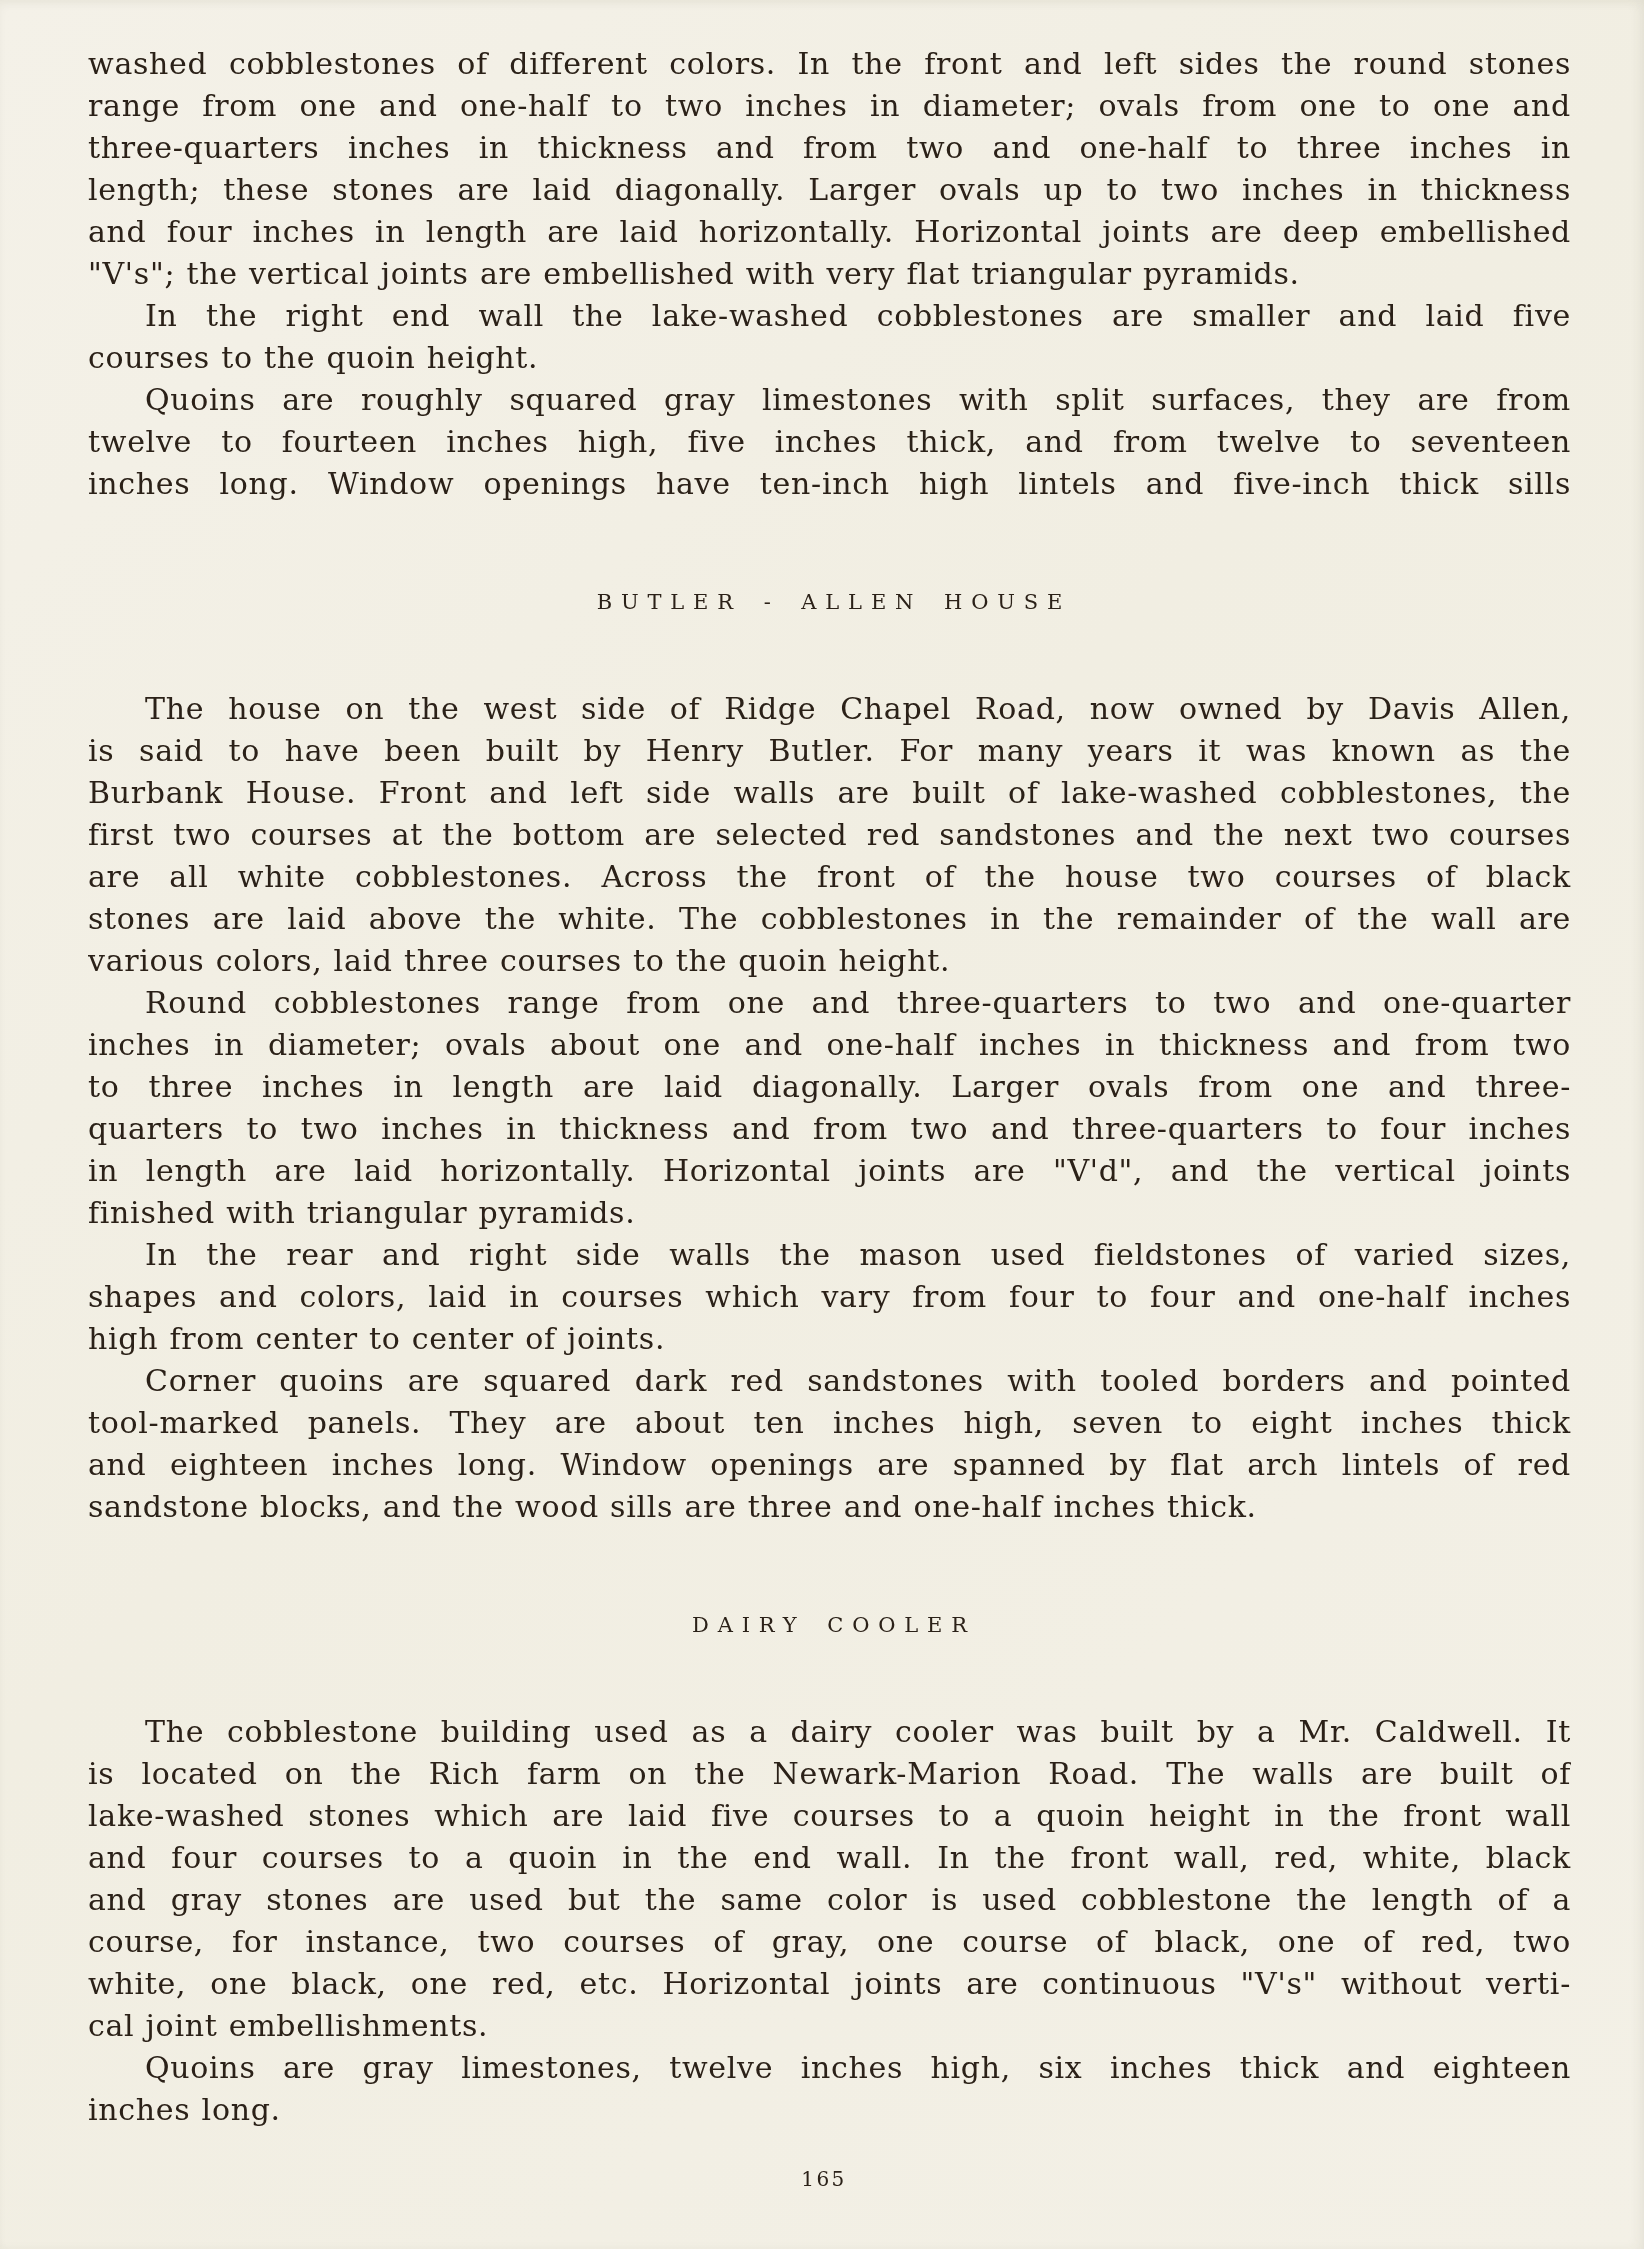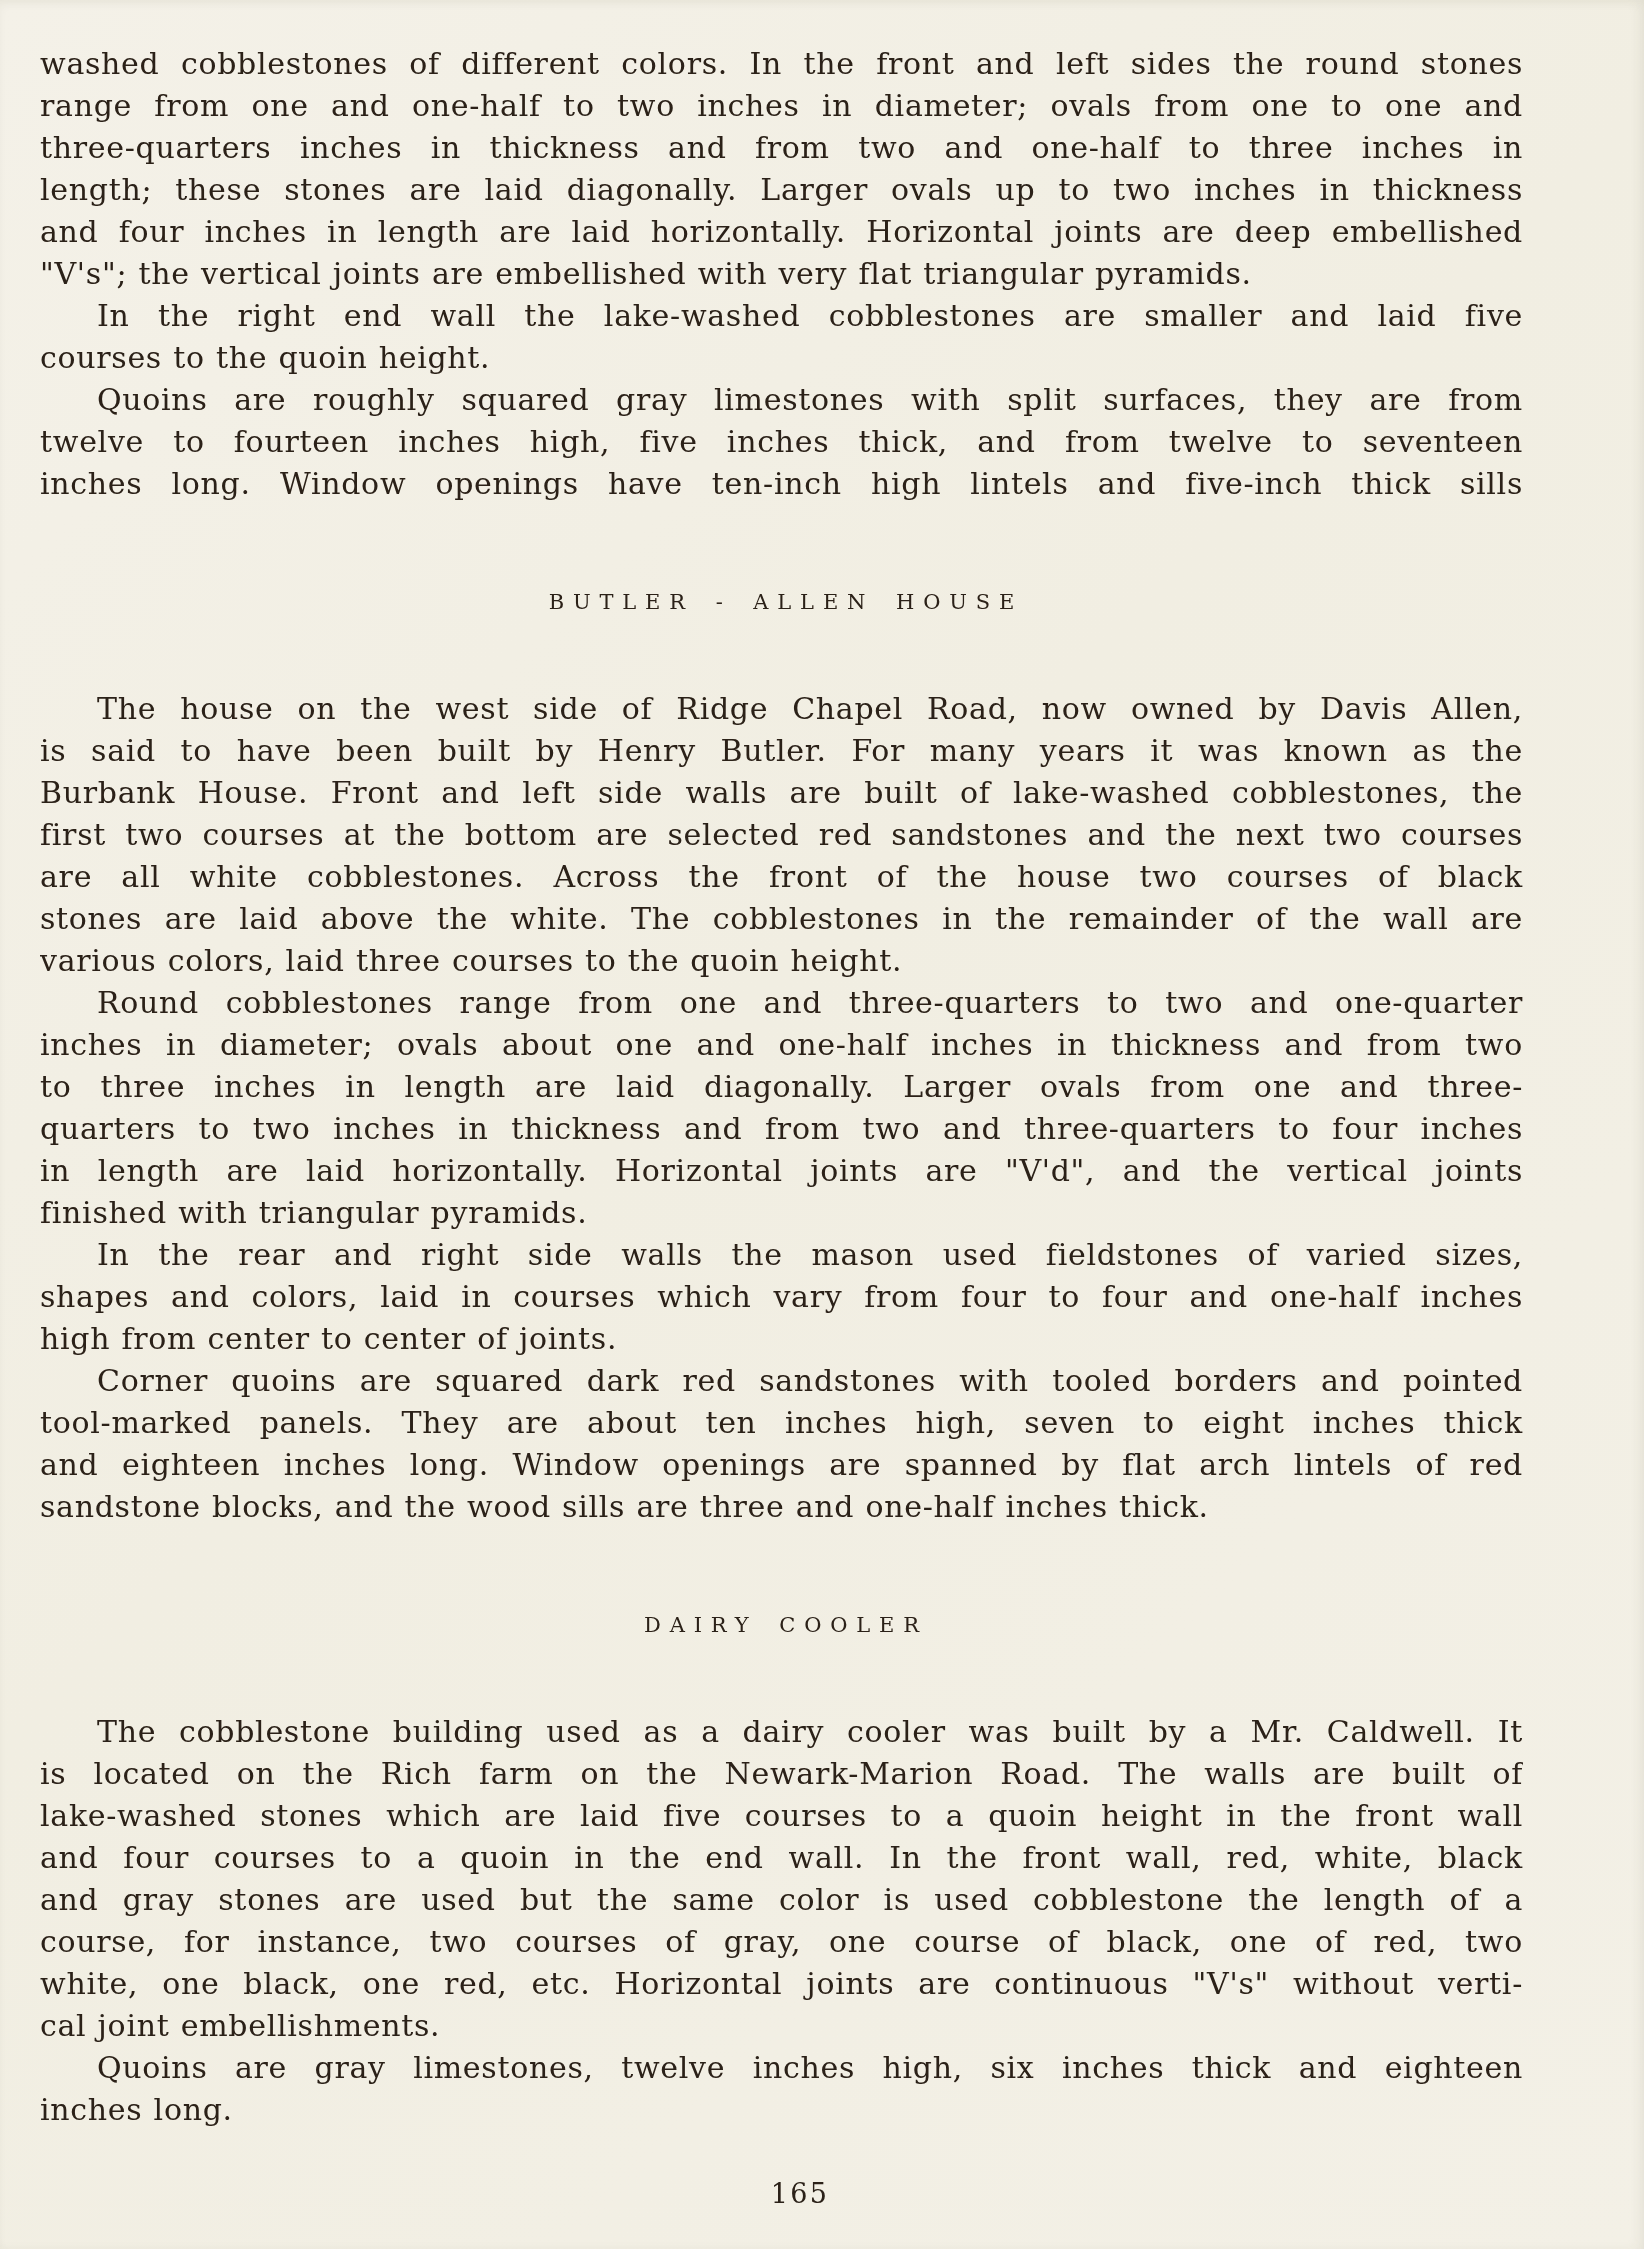--- a/index.html
+++ b/index.html
@@ -10,21 +10,21 @@
     width: 1645px;
     height: 2250px;
     font-family: "DejaVu Serif", "Liberation Serif", serif;
     overflow: hidden;
   }
   .page {
     position: relative;
     width: 1645px;
     height: 2250px;
     box-sizing: border-box;
-    padding: 43px 85px 0 40px;
+    padding: 43px 85px 0 88px;
     background: linear-gradient(135deg, #f4f1e8 0%, #f1eee2 45%, #f3f0e6 100%);
     box-shadow: inset -6.7px 0 10.5px rgba(60,50,30,0.05), inset 0 4.8px 9.6px rgba(60,50,30,0.03);
     color: #2b2118;
     font-size: 30px;
     letter-spacing: 0.7px;
     word-spacing: 1px;
   }
   .textblock {
     width: 1483px;
   }
@@ -49,23 +49,23 @@
     height: 42px;
     line-height: 42px;
     margin: 76px 0 65px 0;
     text-align: center;
     font-size: 21px;
     letter-spacing: 0.42em;
     word-spacing: 0.30em;
     text-indent: 0.42em; 
   }
   .page-number {
-    margin-top: 47px;
+    margin-top: 36px;
     text-align: center;
-    font-size: 27px;
+    font-size: 20px;
     letter-spacing: 2.4px;
   }
 </style>
 </head>
 <body>
 
 <div class="page" style="color: rgb(43, 33, 24);">
   <div class="textblock" id="textblock">
       <div class="para">
         <div class="line">washed cobblestones of different colors. In the front and left sides the round stones</div>

